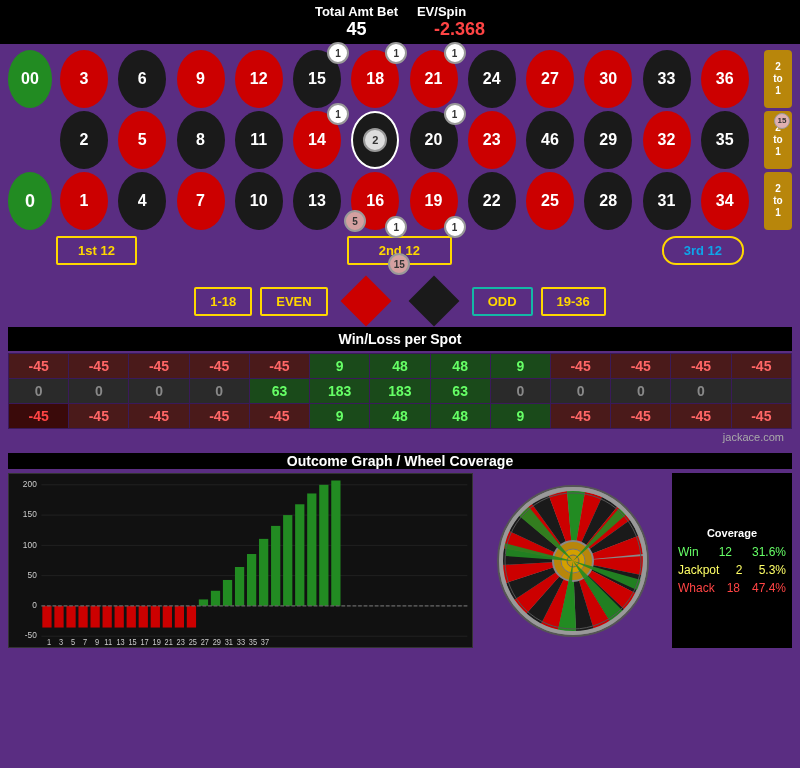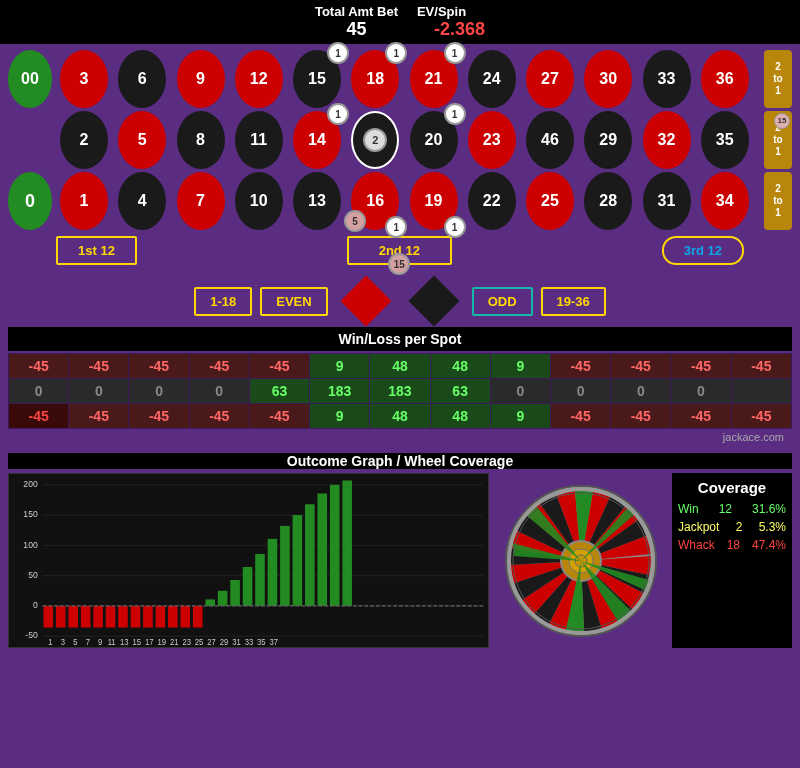--- a/index.html
+++ b/index.html
@@ -176,21 +176,21 @@
       background: #000;
       color: #fff;
       text-align: center;
       font-weight: bold;
       font-size: 14px;
       margin-bottom: 4px;
     }
 
     .outcome-body {
       display: flex;
-      gap: 4px;
+      gap: 12px;
       height: 175px;
     }
 
     .graph-area {
       flex: 1;
       position: relative;
       background: #111;
       border: 1px solid #333;
     }
 
@@ -204,22 +204,23 @@
 
     .coverage-area {
       width: 120px;
       background: #000;
       padding: 6px;
       color: #fff;
     }
     .coverage-title {
       text-align: center;
       font-weight: bold;
-      font-size: 15px;
+      font-size: 11px;
       margin-bottom: 6px;
+      margin-top: 48px;
     }
     .coverage-row {
       display: flex;
       justify-content: space-between;
       font-size: 12px;
       margin: 4px 0;
     }
     .cov-win { color: #66ff66; }
     .cov-jackpot { color: #ffff66; }
     .cov-whack { color: #ff4444; }

